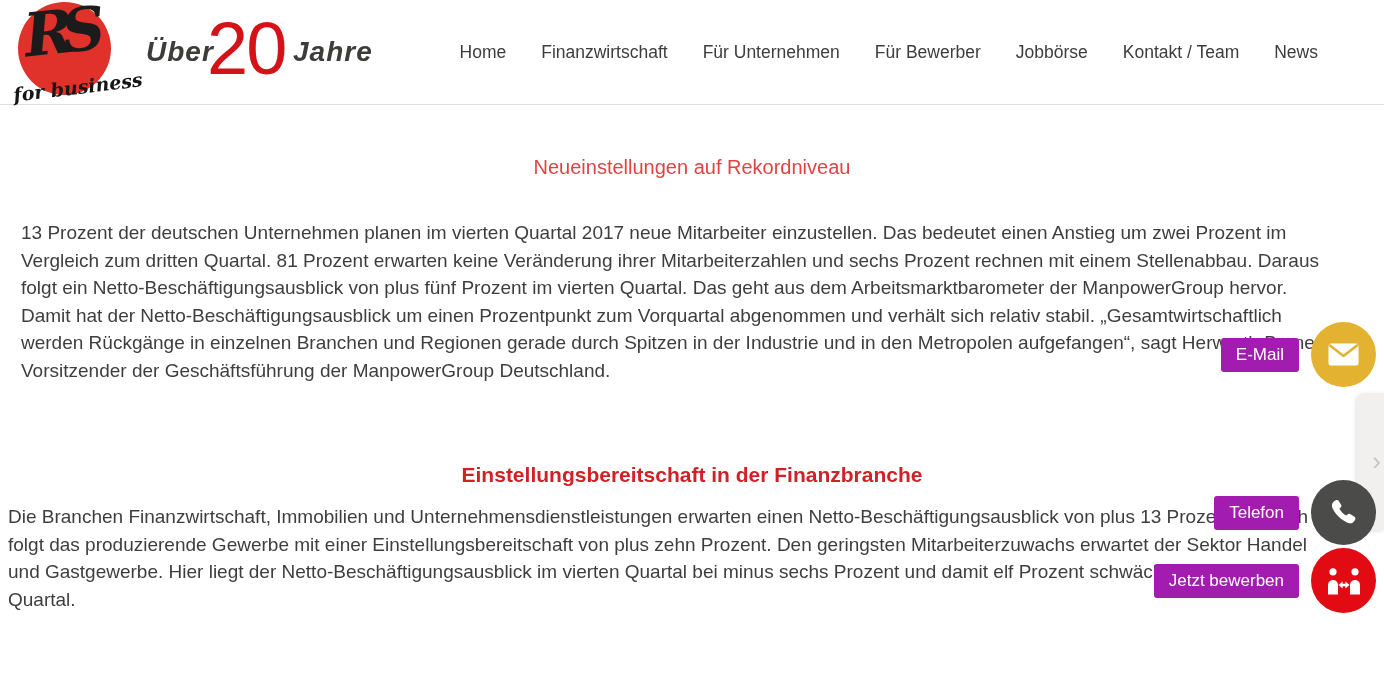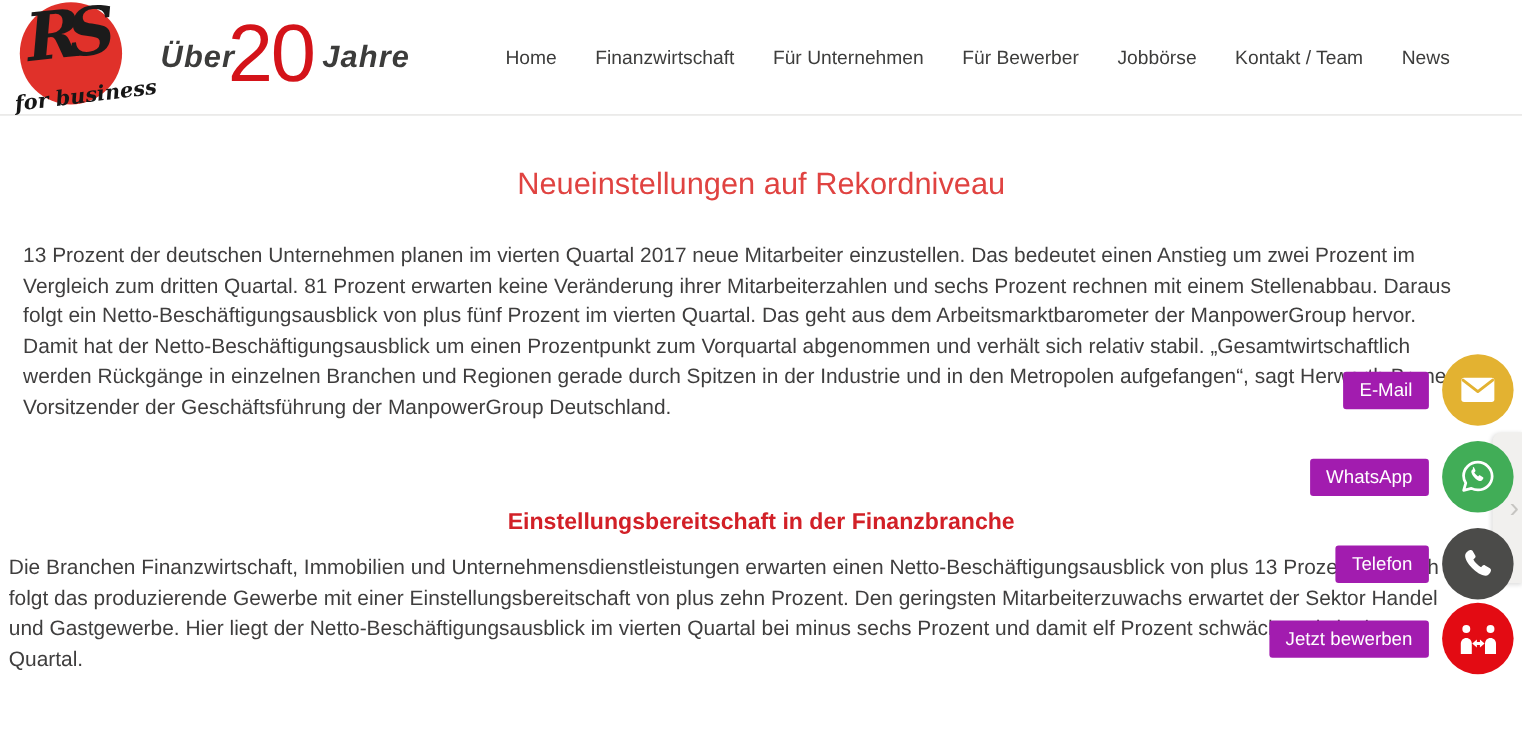--- a/index.html
+++ b/index.html
@@ -50,21 +50,21 @@
     position: absolute; right: 66px; top: 0; height: 104px;
     display: flex; align-items: center; gap: 35px;
   }
   .nav-item {
     font-size: 17.5px; color: #3d3d3c; text-decoration: none; cursor: pointer; white-space: nowrap;
   }
 
   
   .article1-title {
     position: absolute; left: 0; right: 0; top: 150px; margin: 0;
-    text-align: center; font-size: 28px; font-weight: 400; color: #e04341; line-height: 34px;
+    text-align: center; font-size: 20px; font-weight: 400; color: #e04341; line-height: 34px;
   }
   .article1-body {
     position: absolute; left: 8px; top: 206px; width: 1312px; margin: 13px;
     font-size: 19px; line-height: 27.6px; color: #3f3e3e;
   }
   .article2-title {
     position: absolute; left: 0; right: 0; top: 461px; margin: 0;
     text-align: center; font-size: 21px; font-weight: 700; color: #d22027; line-height: 27px;
   }
   .article2-body {
@@ -149,31 +149,20 @@
     <button class="cw-btn w-email">
       <span>
         <svg width="33" height="25" viewBox="0 0 33 25">
           <rect x="1.5" y="1.5" width="30" height="22" rx="2.5" fill="#ffffff"></rect>
           <path d="M3 3.5 L16.5 14 L30 3.5" fill="none" stroke="#e3b231" stroke-width="2.6" stroke-linecap="round" stroke-linejoin="round"></path>
         </svg>
       </span>
     </button>
   </div>
 
-  <div class="cw-row r1">
-    <span class="cw-tip">WhatsApp</span>
-    <button class="cw-btn w-wa">
-      <span>
-        <svg width="37" height="37" viewBox="0 0 37 37">
-          <path d="M18.5 5.2c-7.2 0-13 5.6-13 12.4 0 2.4.75 4.6 2 6.5L5.6 30.8l7-1.8c1.7.9 3.7 1.4 5.9 1.4 7.2 0 13-5.6 13-12.4s-5.8-12.8-13-12.8z" fill="none" stroke="#ffffff" stroke-width="2.5" stroke-linejoin="round"></path>
-          <path d="M14 11.6c-1 .45-1.75 1.65-1.3 3.15.8 2.6 3.1 5.6 6 7.1 1.65.85 3.25.55 4-.65l.75-1.2c.25-.4.1-.95-.3-1.2l-2.5-1.5c-.4-.25-.95-.2-1.3.2l-.65.7c-1.3-.8-2.85-2.4-3.5-3.8l.75-.55c.4-.3.55-.85.3-1.3l-1.2-2.5c-.2-.45-.7-.65-1.05-.45z" fill="#ffffff"></path>
-        </svg>
-      </span>
-    </button>
-  </div>
 
   <div class="cw-row r2">
     <span class="cw-tip">Telefon</span>
     <button class="cw-btn w-tel">
       <span>
         <svg width="33" height="33" viewBox="0 0 34 34">
           <path d="M9.2 4.4C7.8 4.8 6.1 6.3 5.4 7.9c-.9 2.1.3 6 3.4 10 3.4 4.4 8.2 8.1 12.3 9.6 2.8 1 4.4.9 5.7-.2 1.3-1.1 2.4-2.8 2.5-4 .1-.8-.3-1.6-1-2l-4.5-2.7c-.8-.5-1.8-.4-2.5.3l-1.3 1.3c-2.6-1.3-5.9-4.5-7.2-7.1l1.4-1.4c.7-.7.9-1.7.4-2.5l-2.6-4.3c-.5-.8-1.7-1.1-2.8-.5z" fill="#ffffff"></path>
         </svg>
       </span>
     </button>

